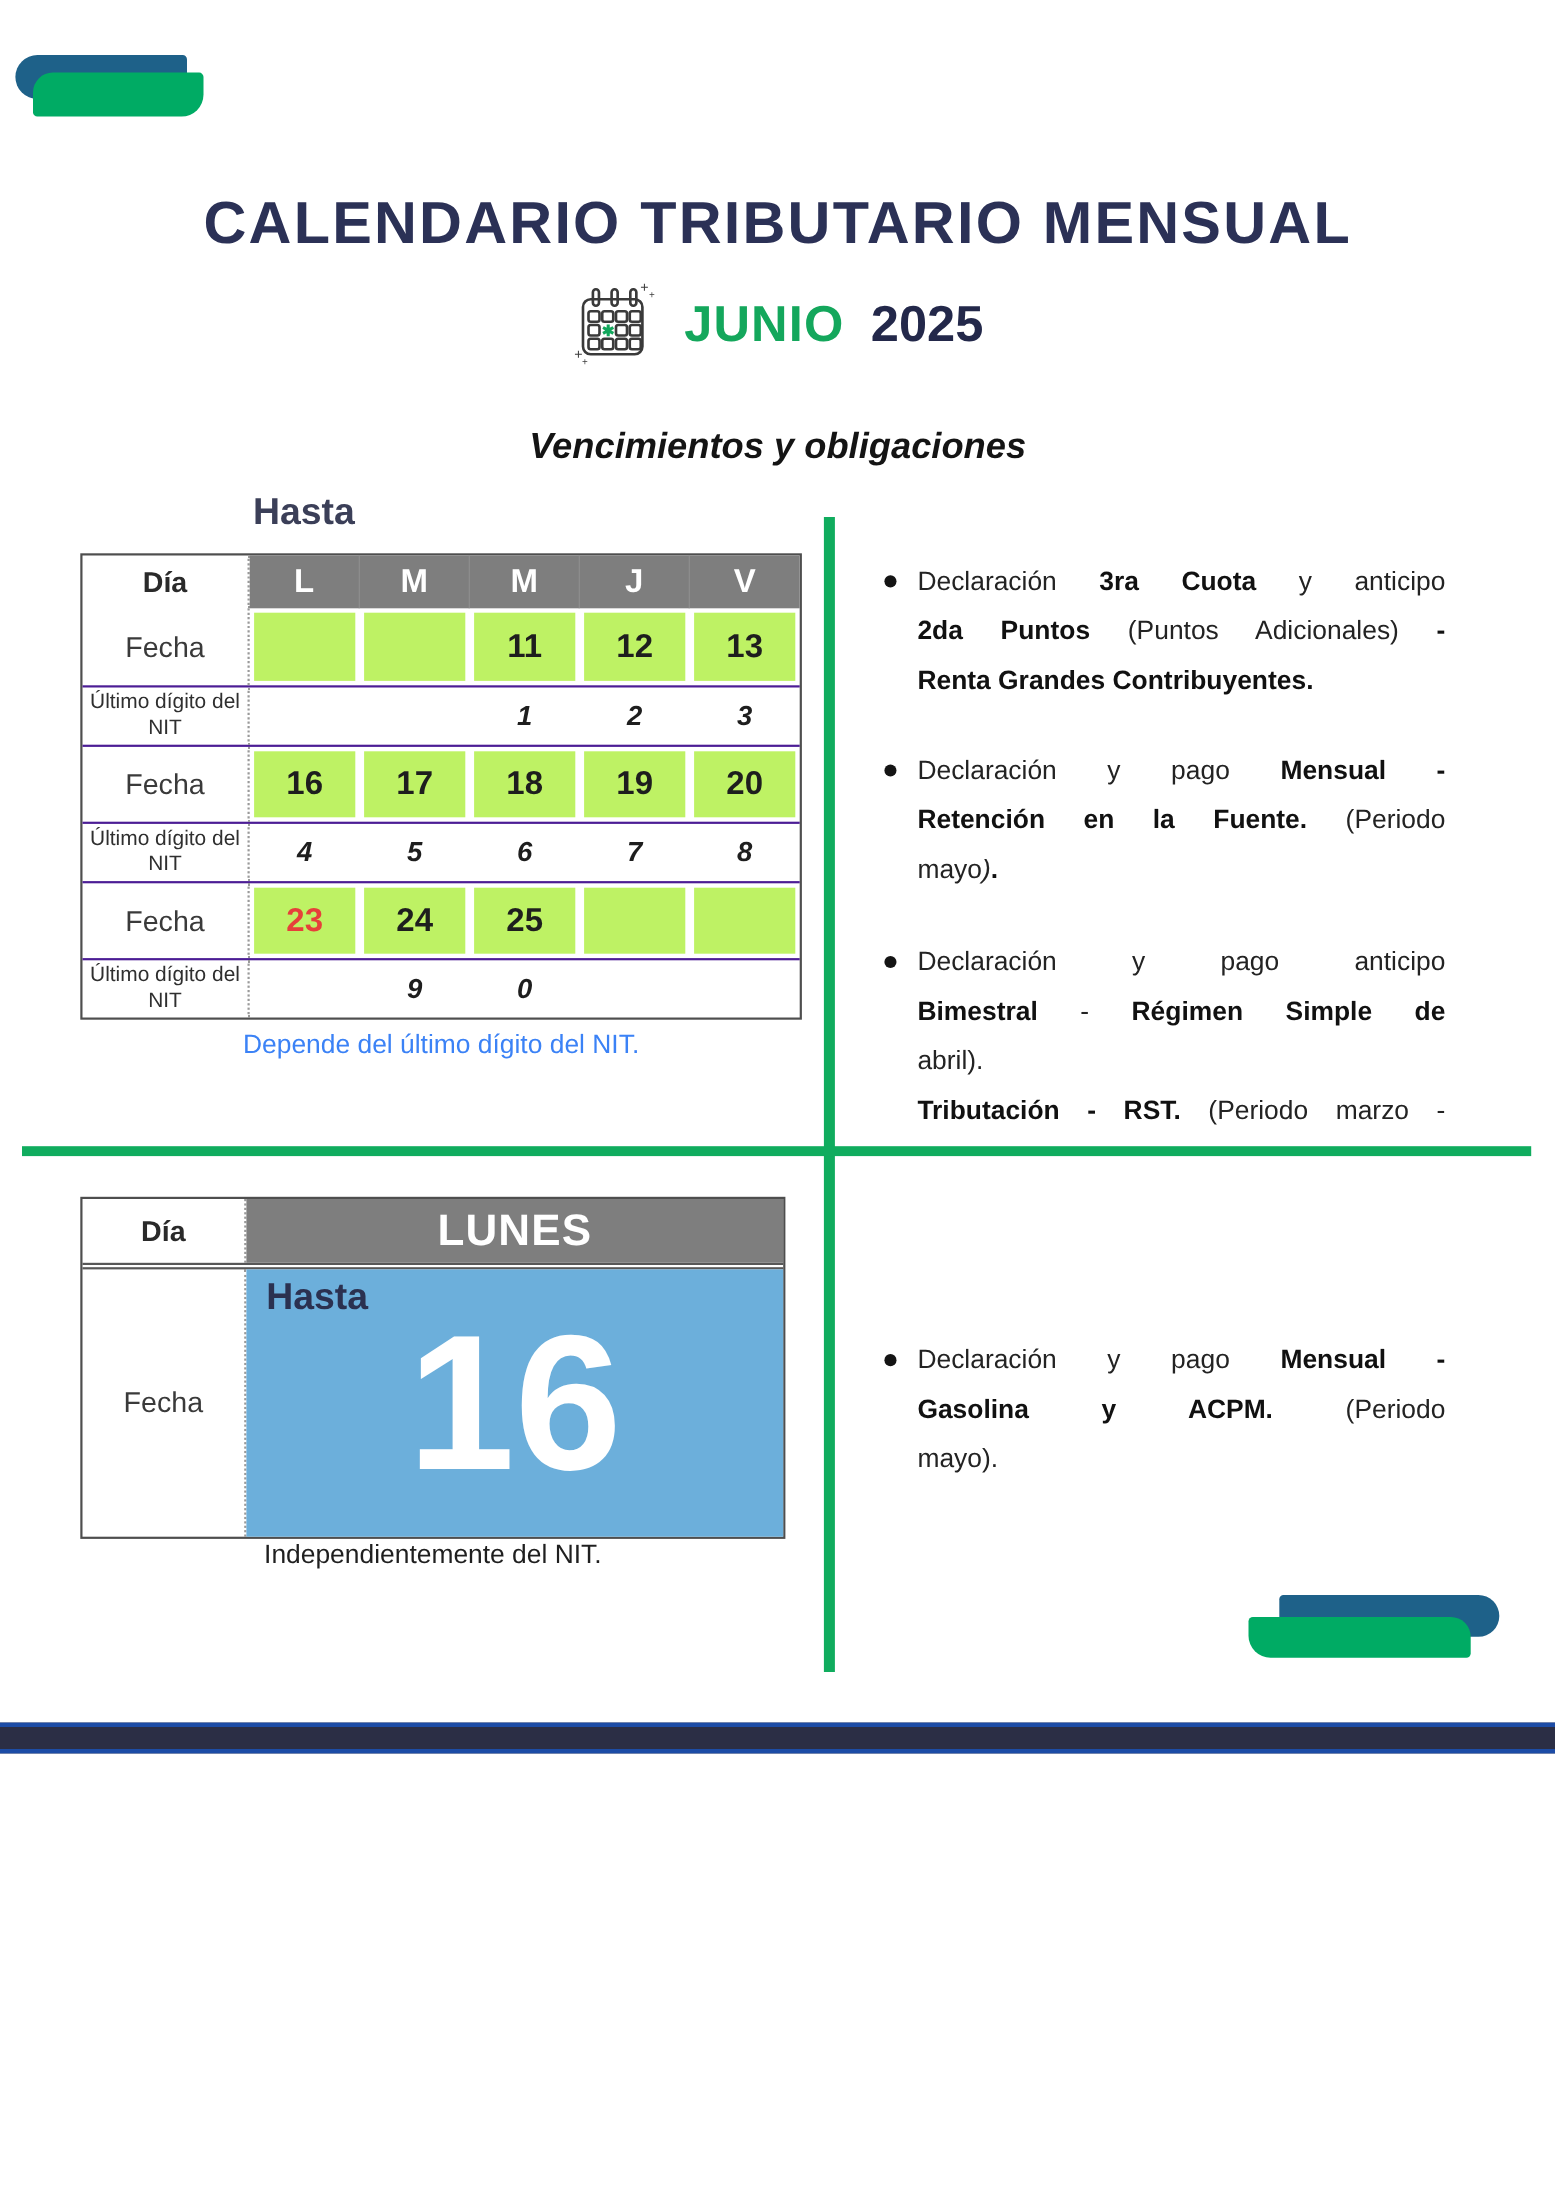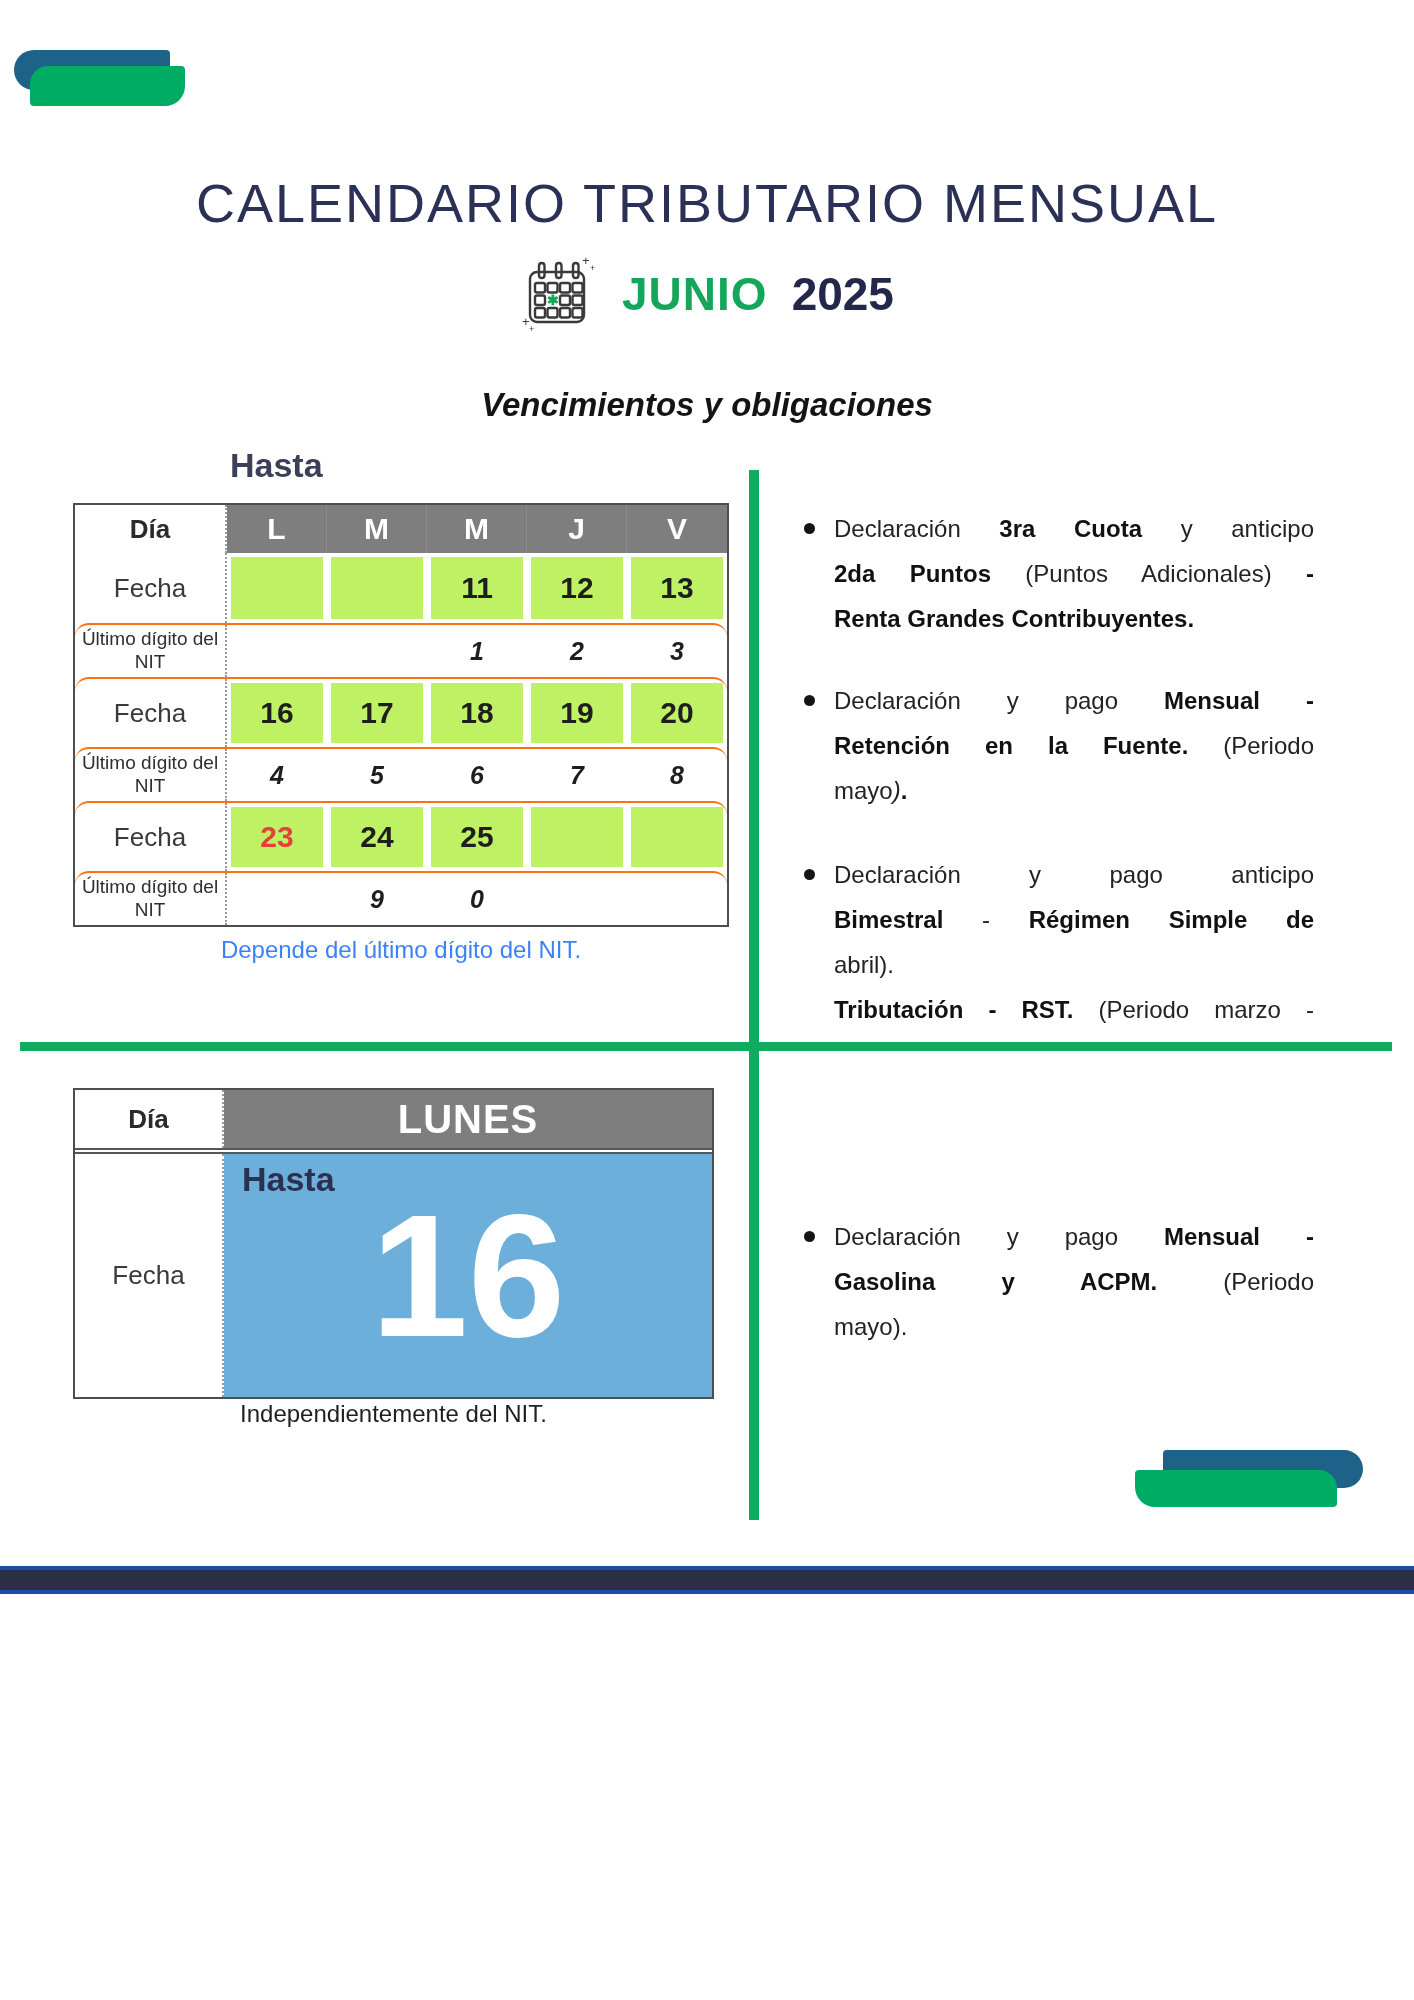--- a/index.html
+++ b/index.html
@@ -9,39 +9,39 @@
 
   
   .shape{position:absolute;}
   .sh-tl-blue{left:14px;top:50px;width:156px;height:40px;background:#1E6189;border-radius:20px 4px 4px 20px;}
   .sh-tl-green{left:30px;top:66px;width:155px;height:40px;background:#00AB64;border-radius:18px 4px 20px 4px;}
   .sh-br-blue{left:1163px;top:1450px;width:200px;height:38px;background:#1E6189;border-radius:4px 20px 20px 4px;}
   .sh-br-green{left:1135px;top:1470px;width:202px;height:37px;background:#00AB64;border-radius:4px 18px 4px 20px;}
 
   
   .title{position:absolute;left:0;top:172px;width:1414px;text-align:center;
-         font-size:54px;font-weight:400;letter-spacing:2px;color:#2B3156;}
+         font-size:54px;font-weight:700;letter-spacing:2px;color:#2B3156;}
   .month-row{position:absolute;left:0;top:255px;width:1414px;display:flex;
              align-items:center;justify-content:center;gap:24px;}
   .month{font-size:46px;font-weight:700;letter-spacing:1px;color:#14A75C;}
   .year{font-size:46px;font-weight:700;color:#23284A;}
   .subtitle{position:absolute;left:0;top:386px;width:1414px;text-align:center;
             font-size:33px;font-weight:700;font-style:italic;color:#141414;}
 
   
   .vline{position:absolute;left:749px;top:470px;width:10px;height:1050px;background:#10AC5E;}
   .hline{position:absolute;left:20px;top:1042px;width:1372px;height:9px;background:#10AC5E;}
 
   
   .hasta-heading{position:absolute;left:230px;top:446px;font-size:34px;font-weight:700;color:#3B3F58;}
 
   
   .table1{position:absolute;left:73px;top:503px;width:656px;border:2px solid #4E4E4E;background:#fff;}
   .trow{display:grid;grid-template-columns:152px repeat(5,100px);}
-  .trow + .trow{border-top:2px solid #f97316;border-radius:14px;}
+  .trow + .trow{border-top:2px solid #4c1d95;}
   .r-head{height:48px;}
   .r-fecha{height:70px;}
   .r-nit{height:54px;}
   .c{display:flex;align-items:center;justify-content:center;}
   .lab{border-right:2px dotted #9A9A9A;flex-direction:column;}
   .day-lab{font-size:26px;font-weight:700;color:#2A2A2A;}
   .fecha-lab{font-size:26px;color:#3A3A3A;}
   .nit-lab{font-size:19px;color:#2F2F2F;text-align:center;line-height:1.2;padding:0 6px;}
   .ghead{background:#7E7E7E;color:#ffffff;font-size:30px;font-weight:700;border-right:1px solid #8B8B8B;}
   .ghead:last-child{border-right:none;}

